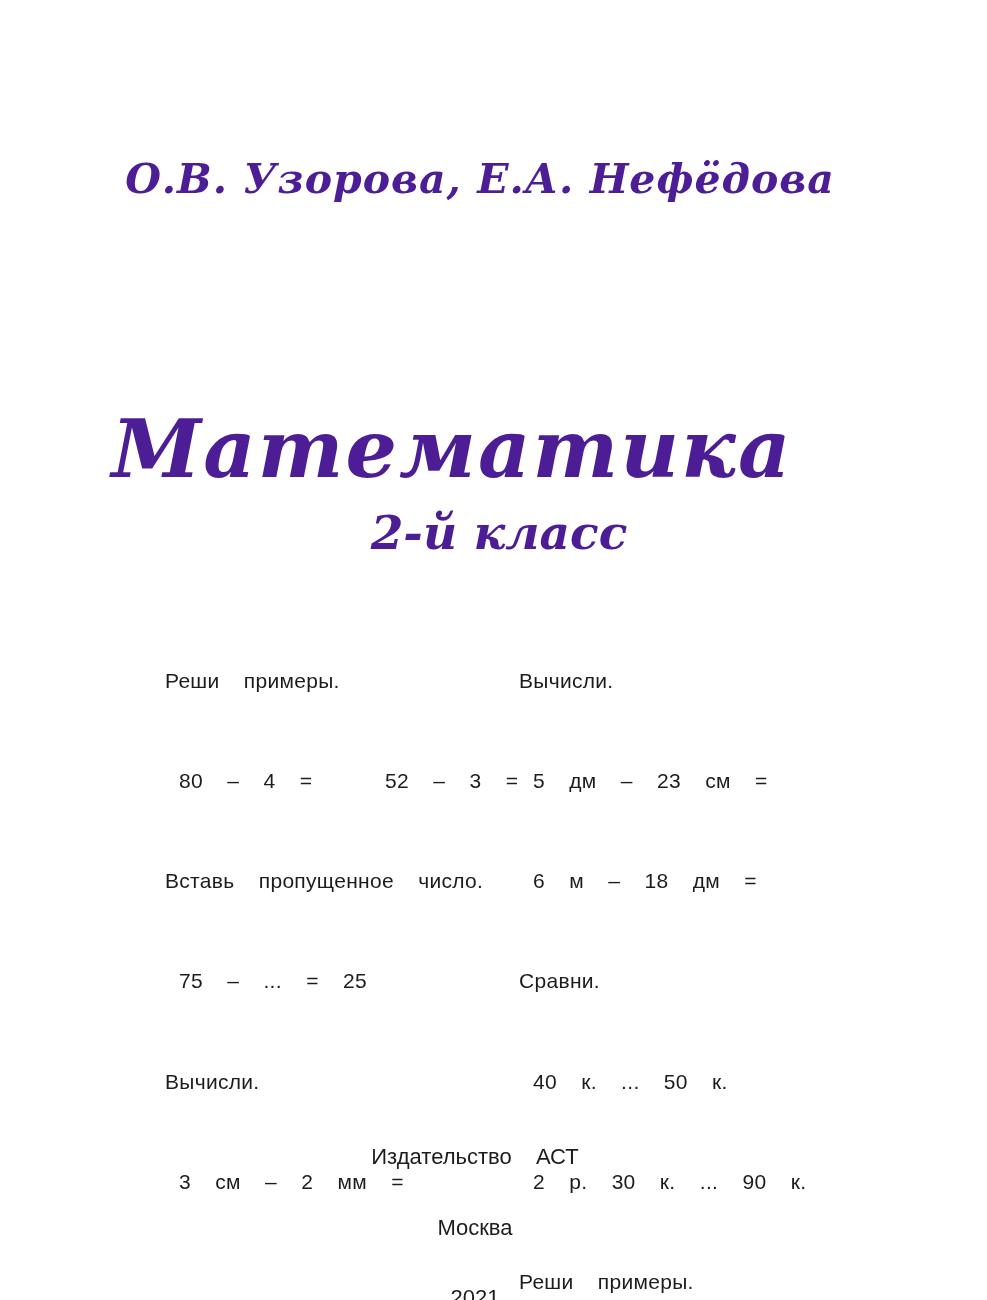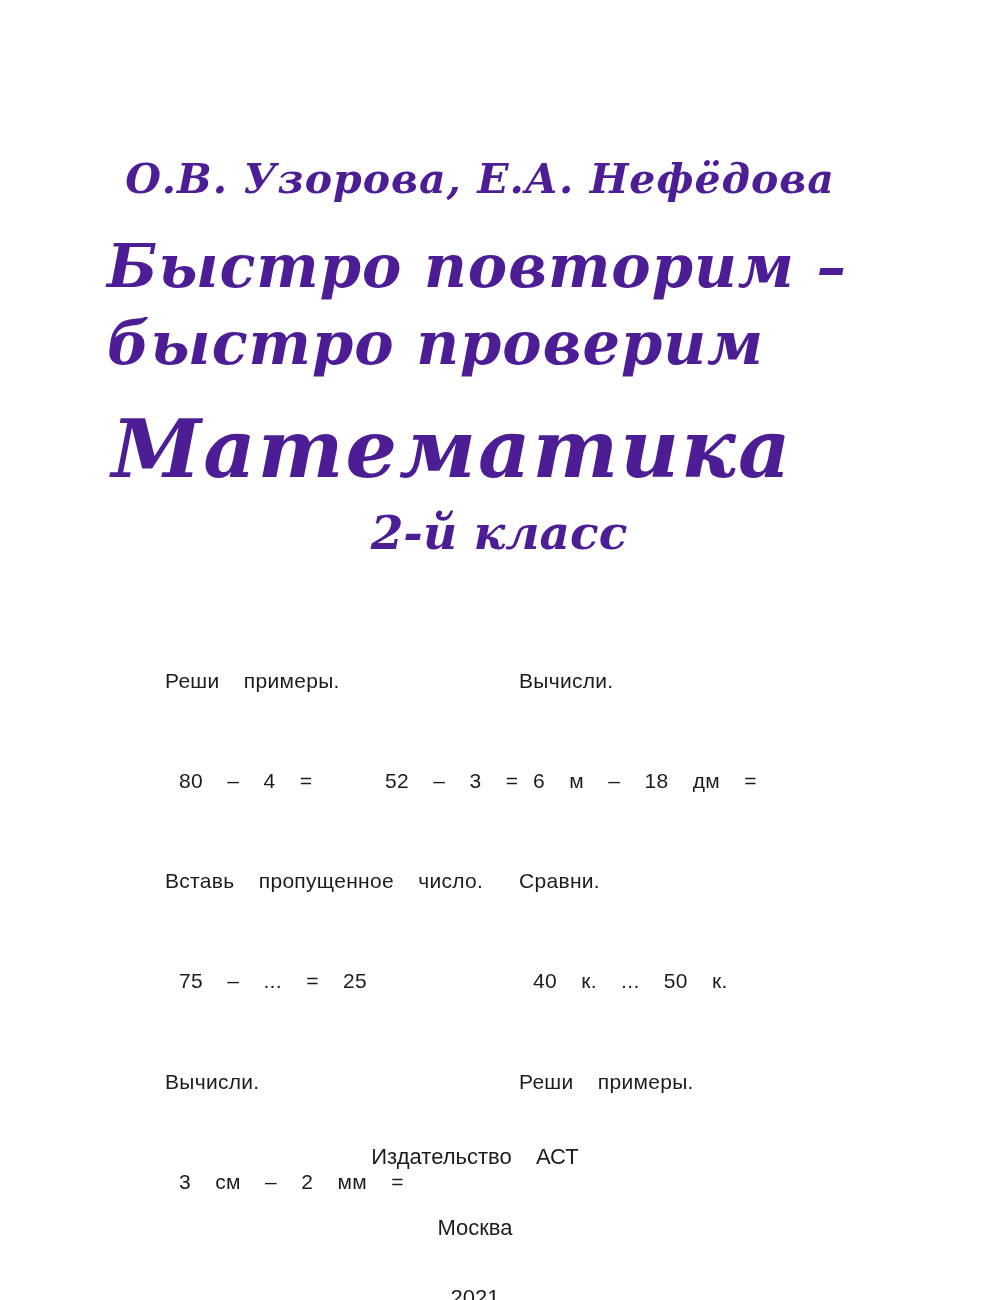--- a/index.html
+++ b/index.html
@@ -65,46 +65,44 @@
     color: #1c1c1c;
   }
 </style>
 </head>
 <body>
 
 <div class="page">
 
   <div class="script authors">О.В. Узорова, Е.А. Нефёдова</div>
 
-  <div class="title-block">
-    <div class="script title-line">Быстро повторим –</div>
-    <div class="script title-line">быстро проверим</div>
-  </div>
 
   <div class="script subject">Математика</div>
 
   <div class="script grade">2-й класс</div>
 
   <div class="col col-left">
     <div class="line header">Реши  примеры.</div>
     <div class="line expr">80  –  4  =      52  –  3  =</div>
     <div class="line header">Вставь  пропущенное  число.</div>
     <div class="line expr">75  –  ...  =  25</div>
     <div class="line header">Вычисли.</div>
     <div class="line expr">3  см  –  2  мм  =</div>
     
     
     
   </div>
 
   <div class="col col-right">
     <div class="line header">Вычисли.</div>
+    <div class="line expr">5  дм  –  23  см  =</div>
     <div class="line expr">6  м  –  18  дм  =</div>
     <div class="line header">Сравни.</div>
     <div class="line expr">40  к.  ...  50  к.</div>
+    <div class="line expr">2  р.  30  к.  ...  90  к.</div>
     <div class="line header">Реши  примеры.</div>
     
     
     
   </div>
 
   <div class="imprint">
     <div>Издательство  АСТ</div>
     <div>Москва</div>
     <div>2021</div>

